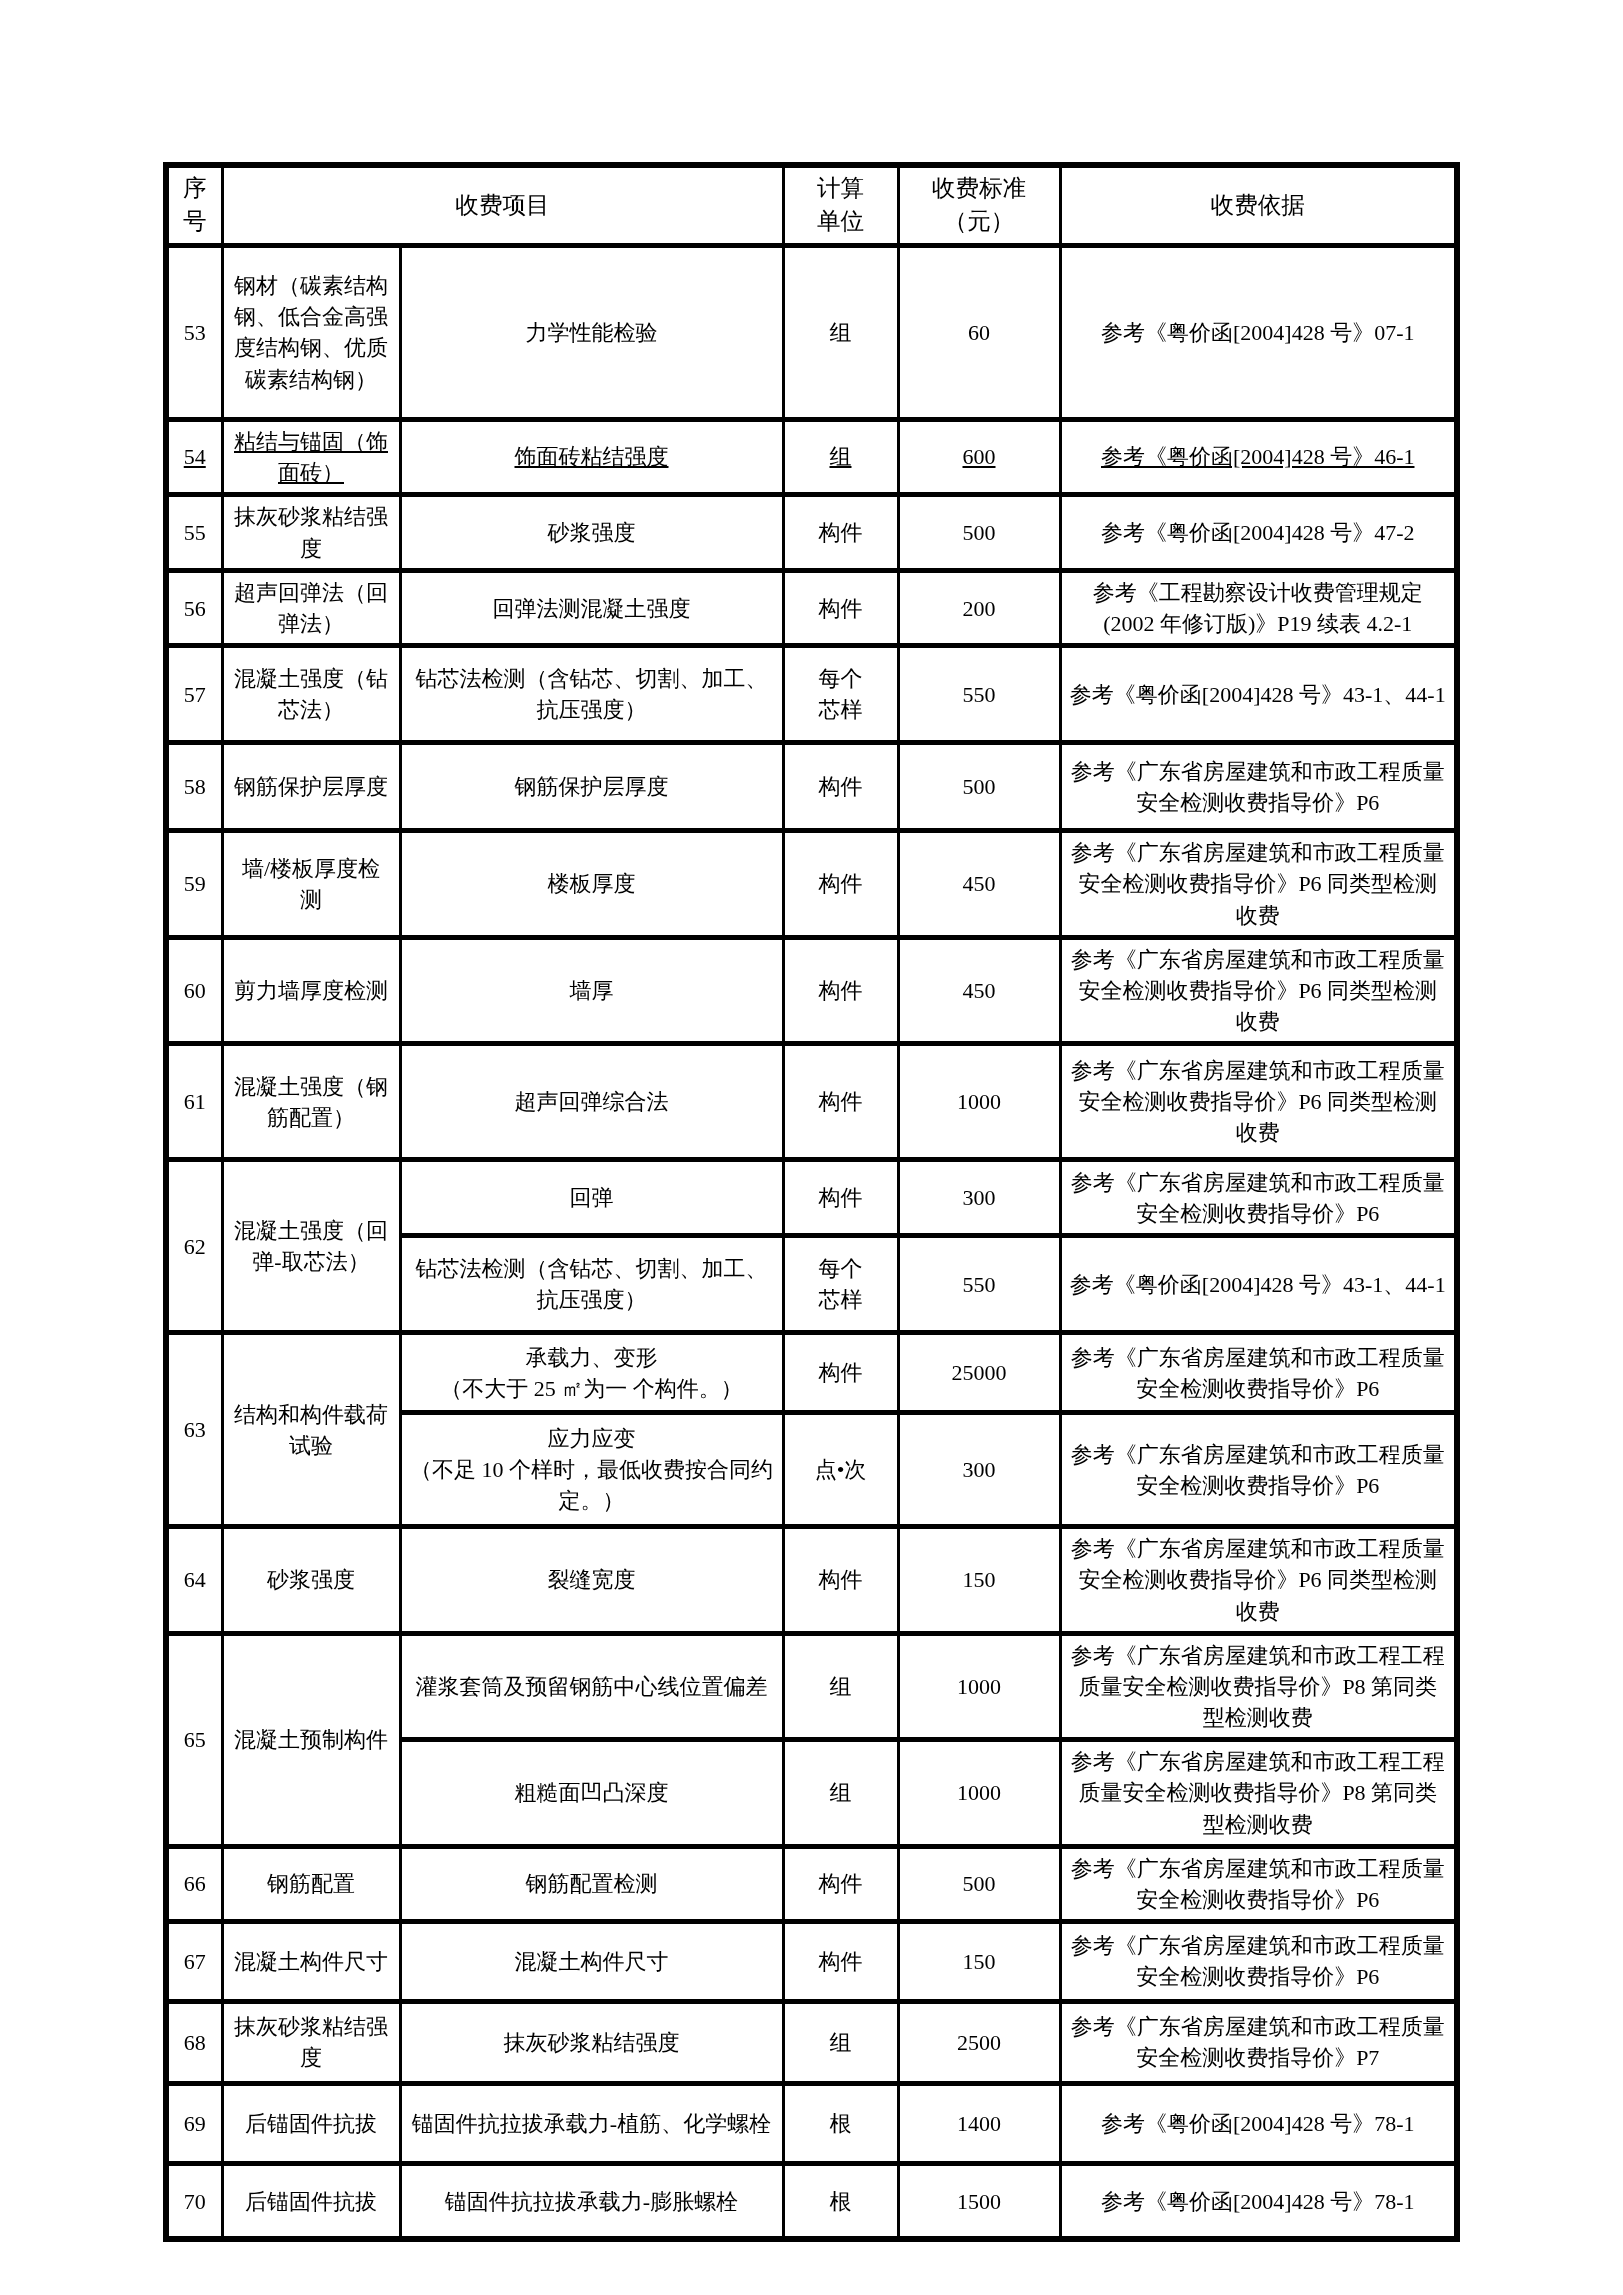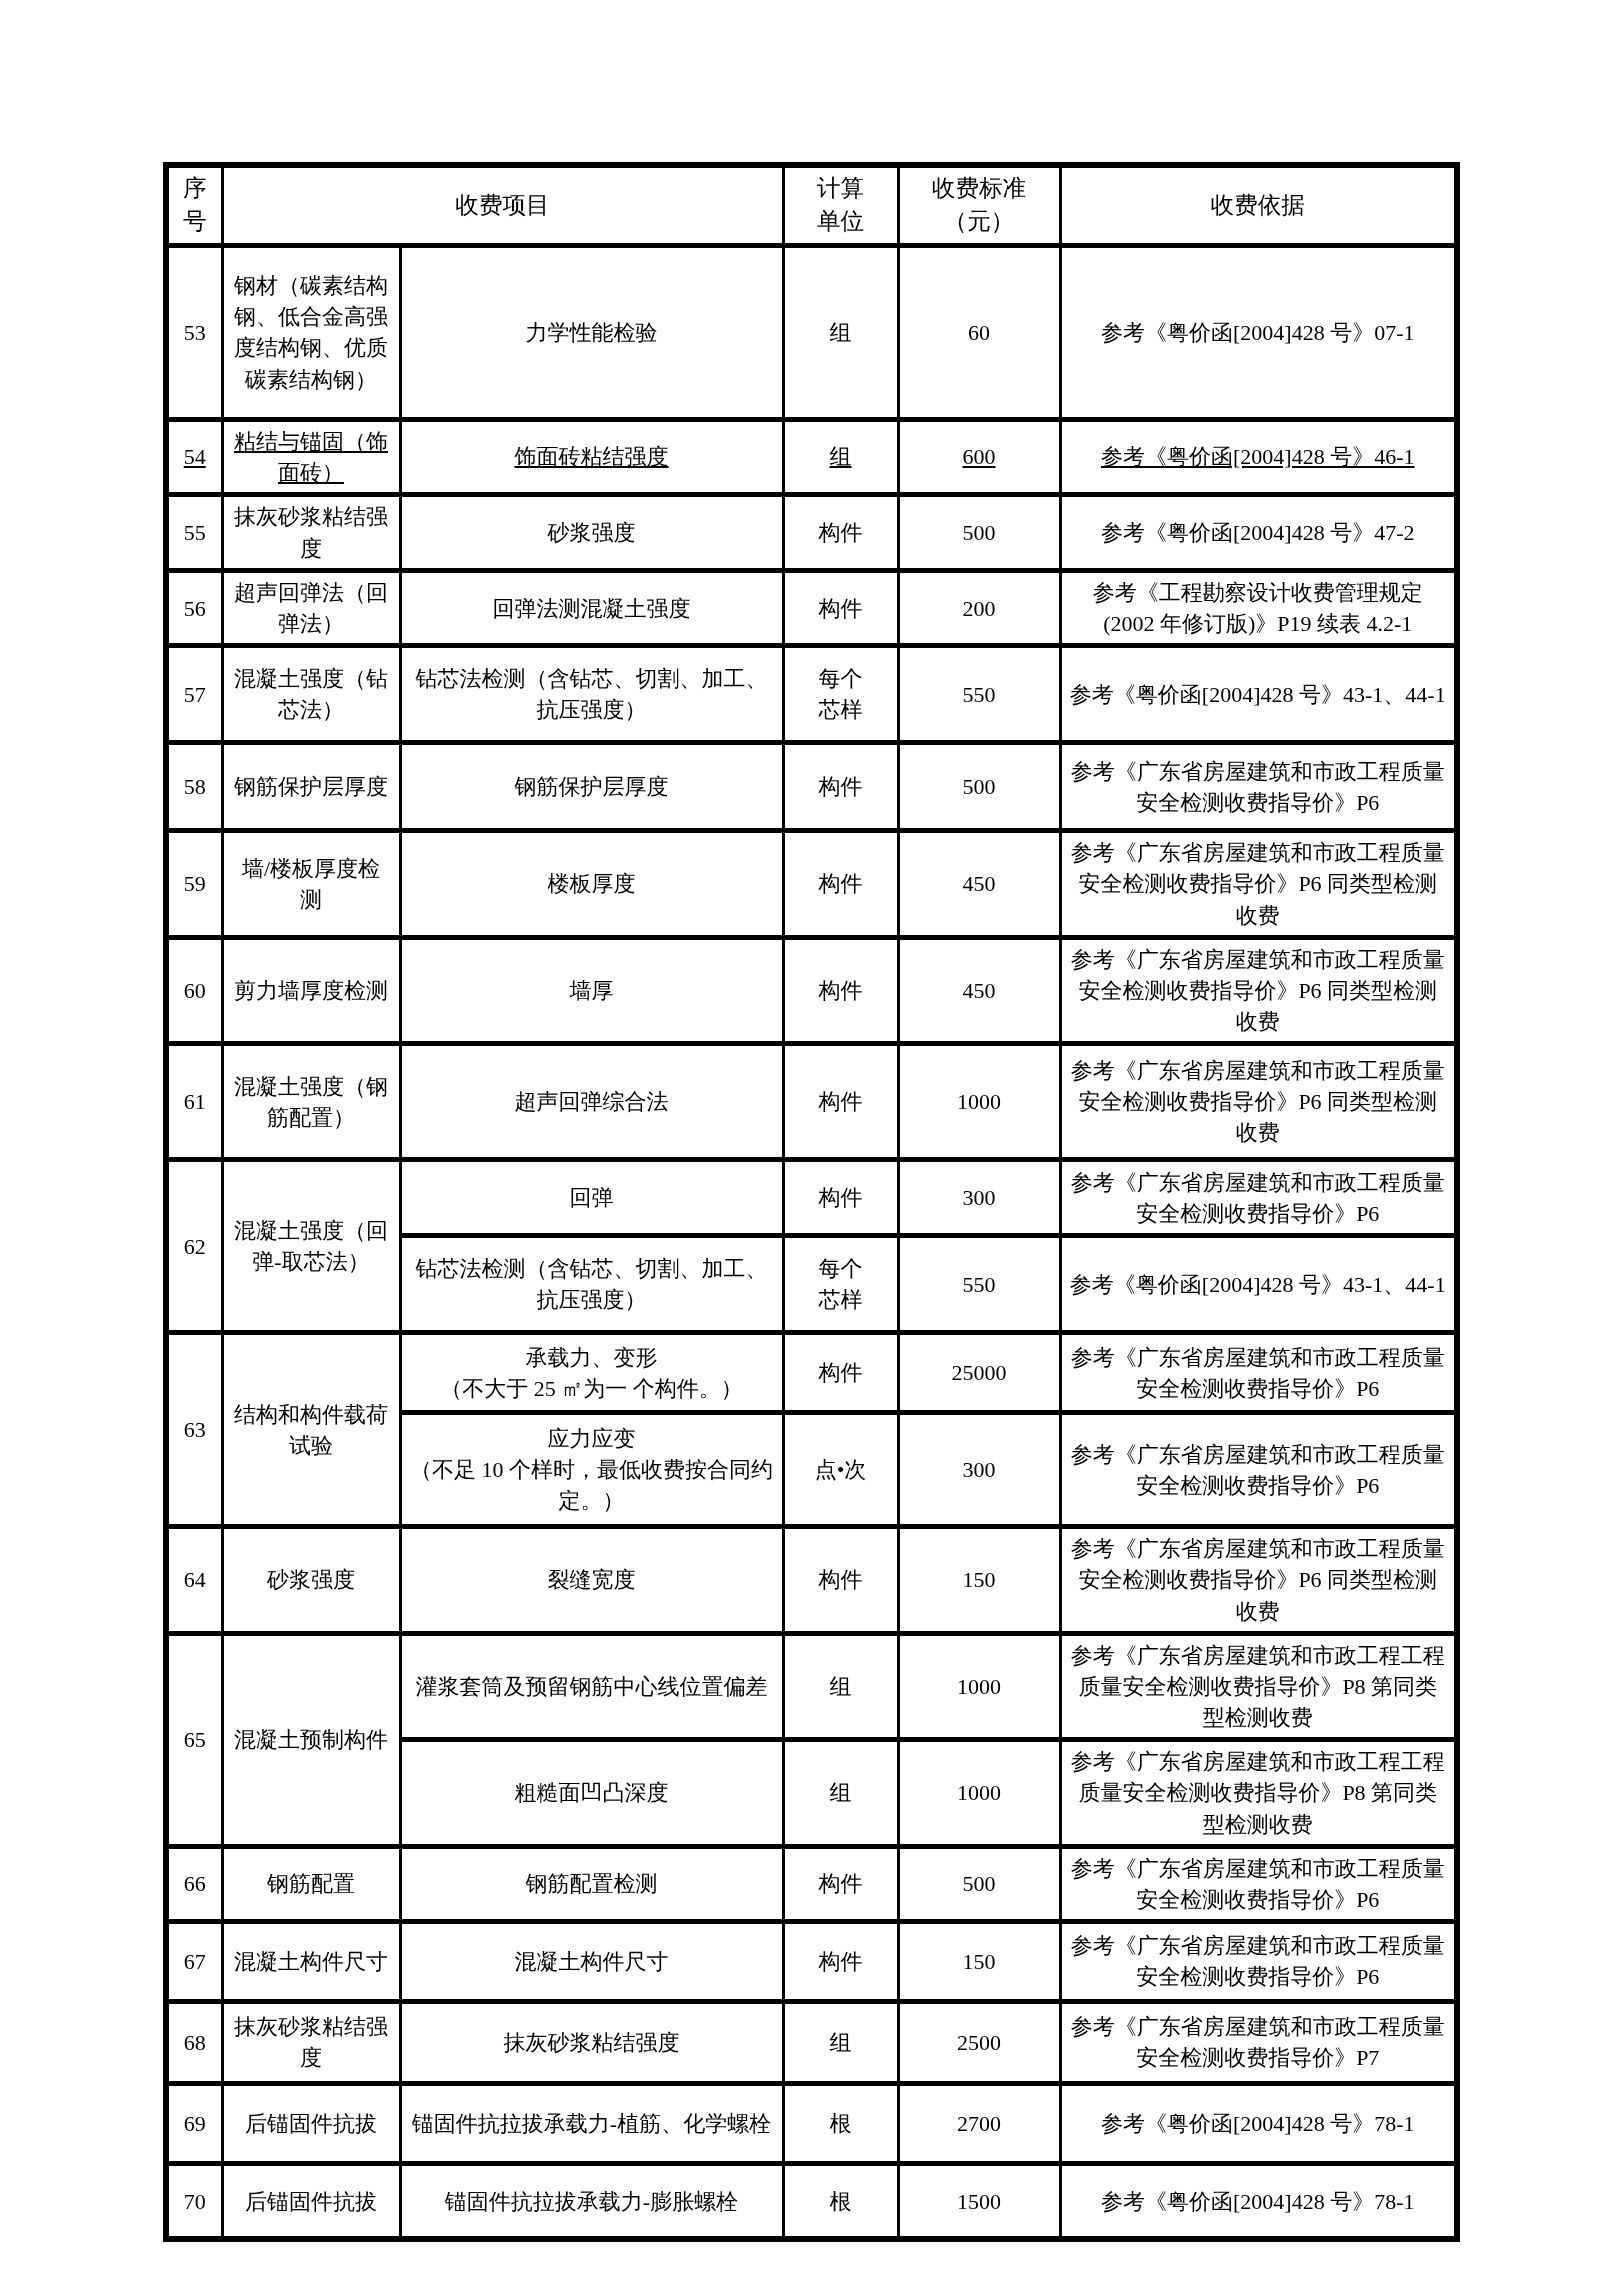--- a/index.html
+++ b/index.html
@@ -244,21 +244,21 @@
           <td class="item-cell">抹灰砂浆粘结强度</td>
           <td class="unit-cell">组</td>
           <td class="fee-cell">2500</td>
           <td class="basis-cell">参考《广东省房屋建筑和市政工程质量安全检测收费指导价》P7</td>
         </tr>
         <tr style="height: 80px;">
           <td class="no-cell">69</td>
           <td class="category-cell">后锚固件抗拔</td>
           <td class="item-cell">锚固件抗拉拔承载力-植筋、化学螺栓</td>
           <td class="unit-cell">根</td>
-          <td class="fee-cell">2700</td>
+          <td class="fee-cell">1400</td>
           <td class="basis-cell">参考《粤价函[2004]428 号》78-1</td>
         </tr>
         <tr style="height: 76px;">
           <td class="no-cell">70</td>
           <td class="category-cell">后锚固件抗拔</td>
           <td class="item-cell">锚固件抗拉拔承载力-膨胀螺栓</td>
           <td class="unit-cell">根</td>
           <td class="fee-cell">1500</td>
           <td class="basis-cell">参考《粤价函[2004]428 号》78-1</td>
         </tr>

